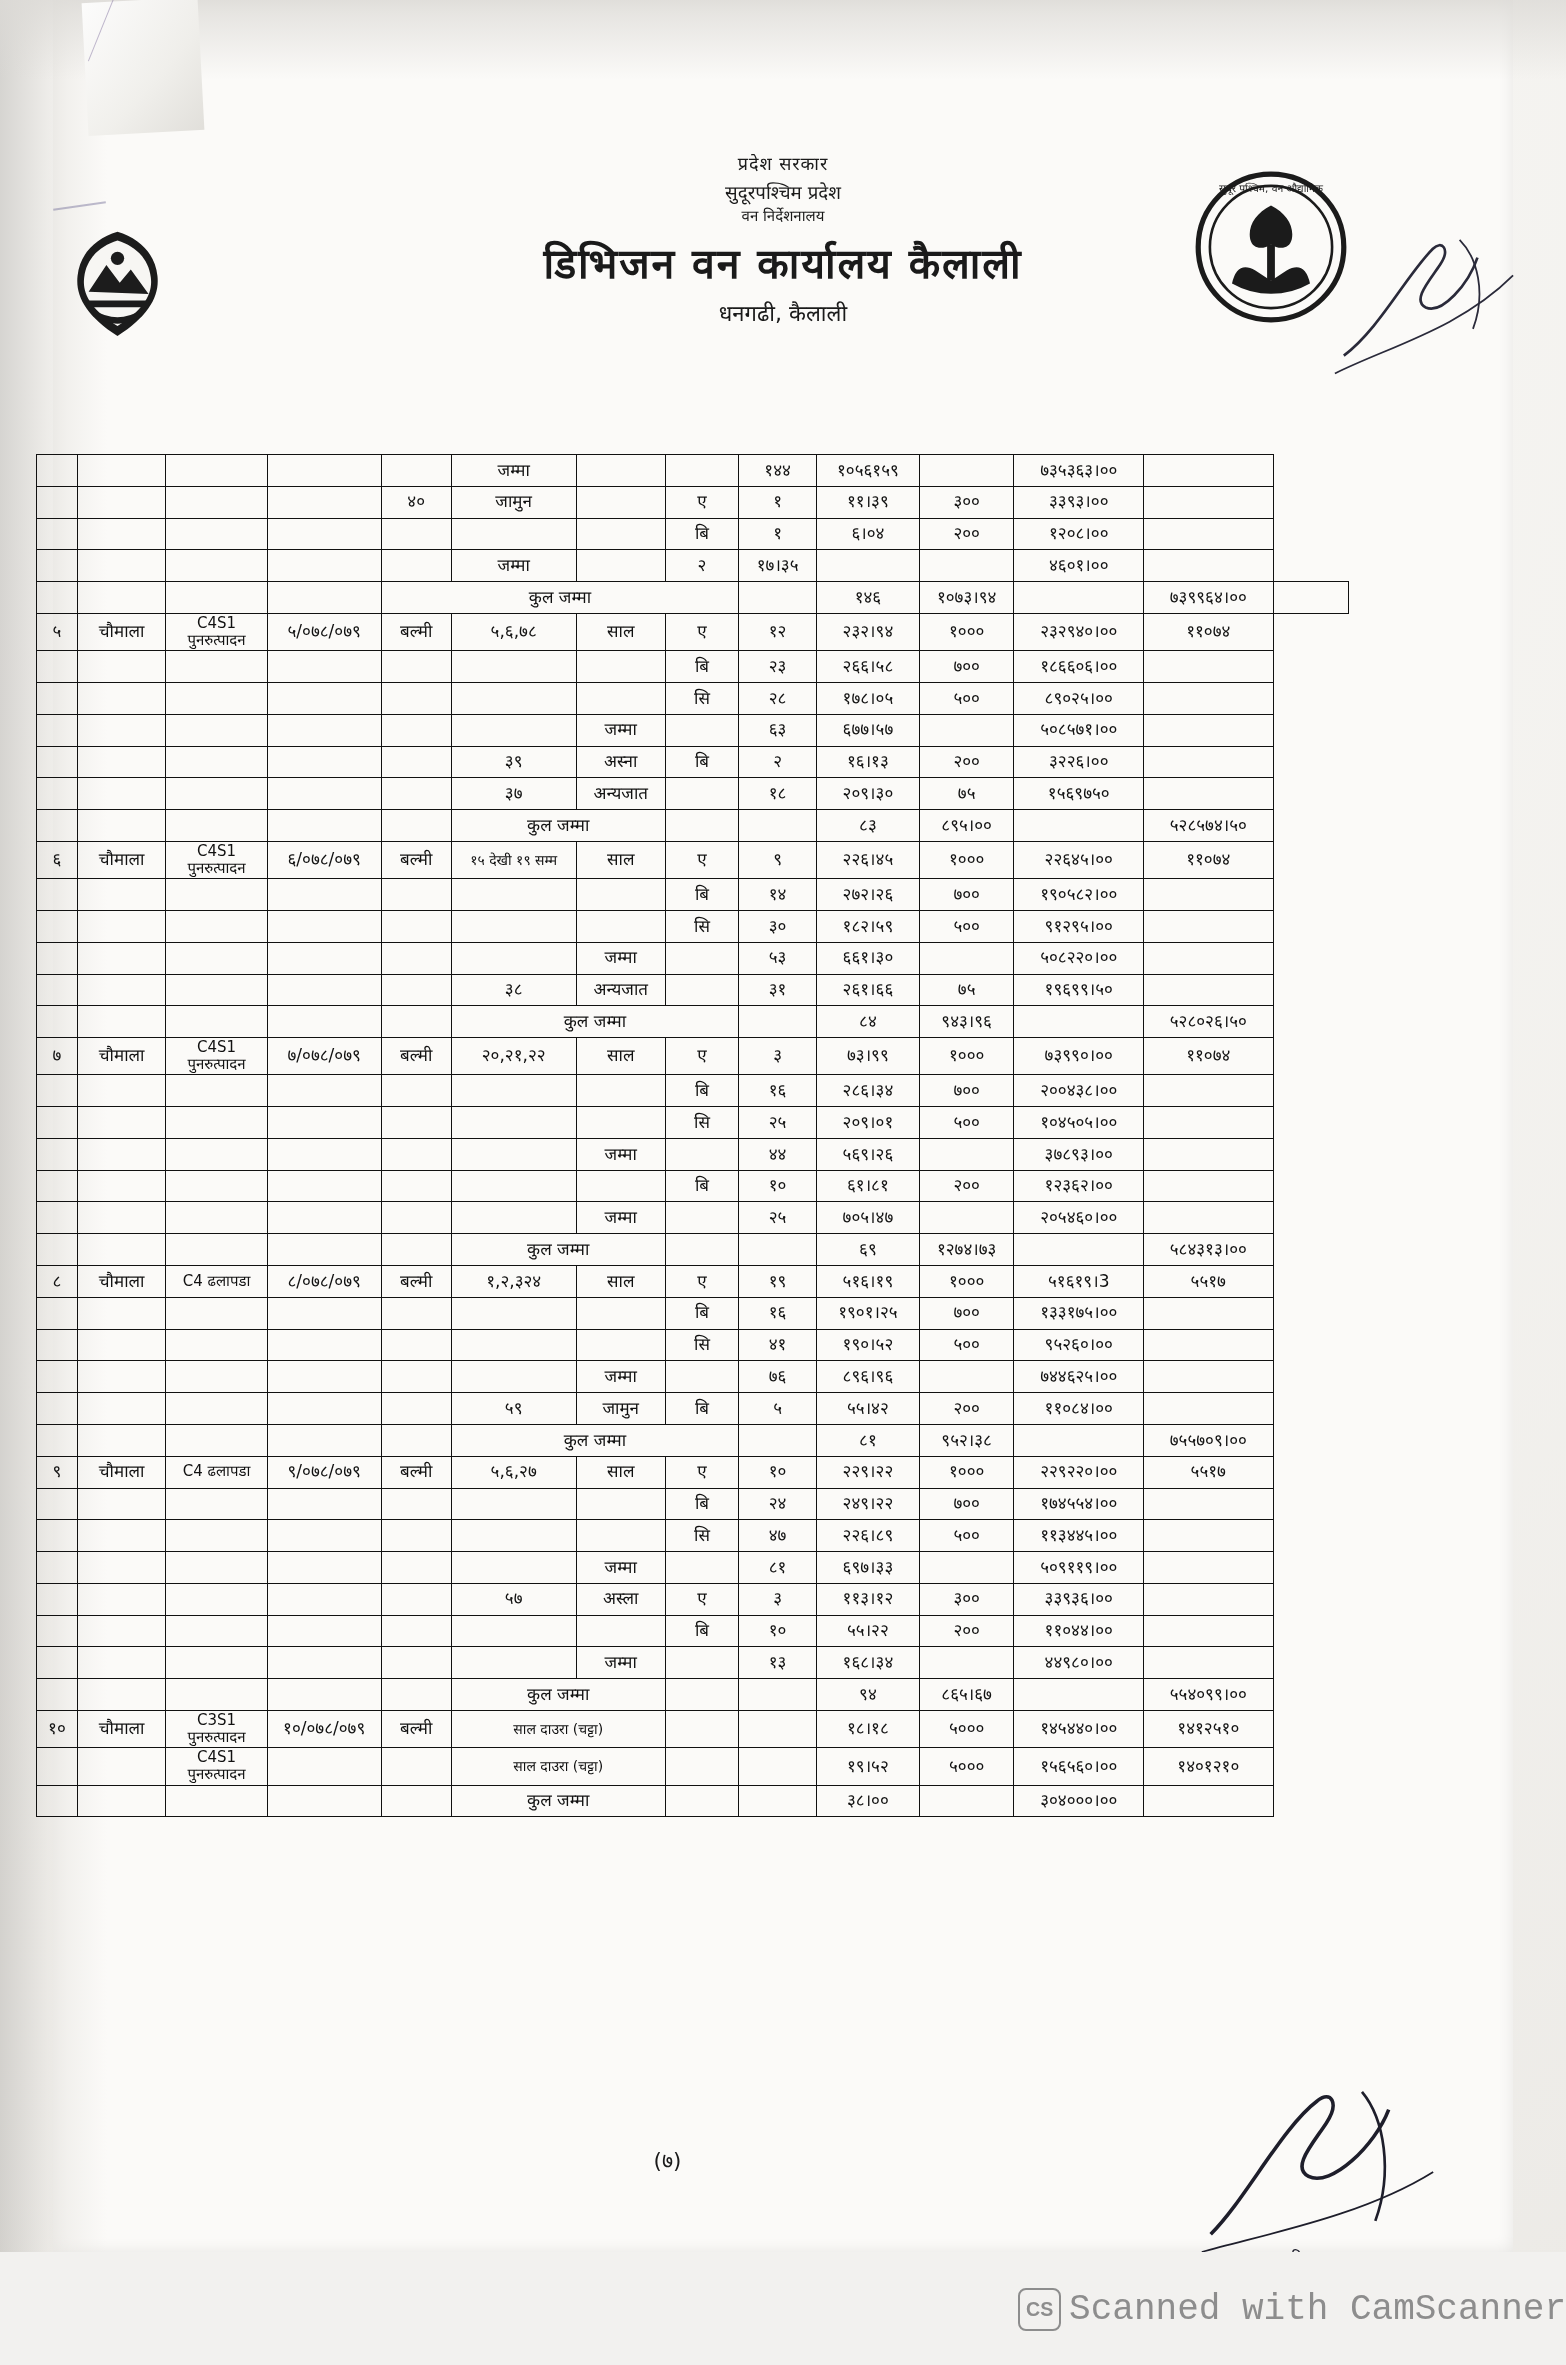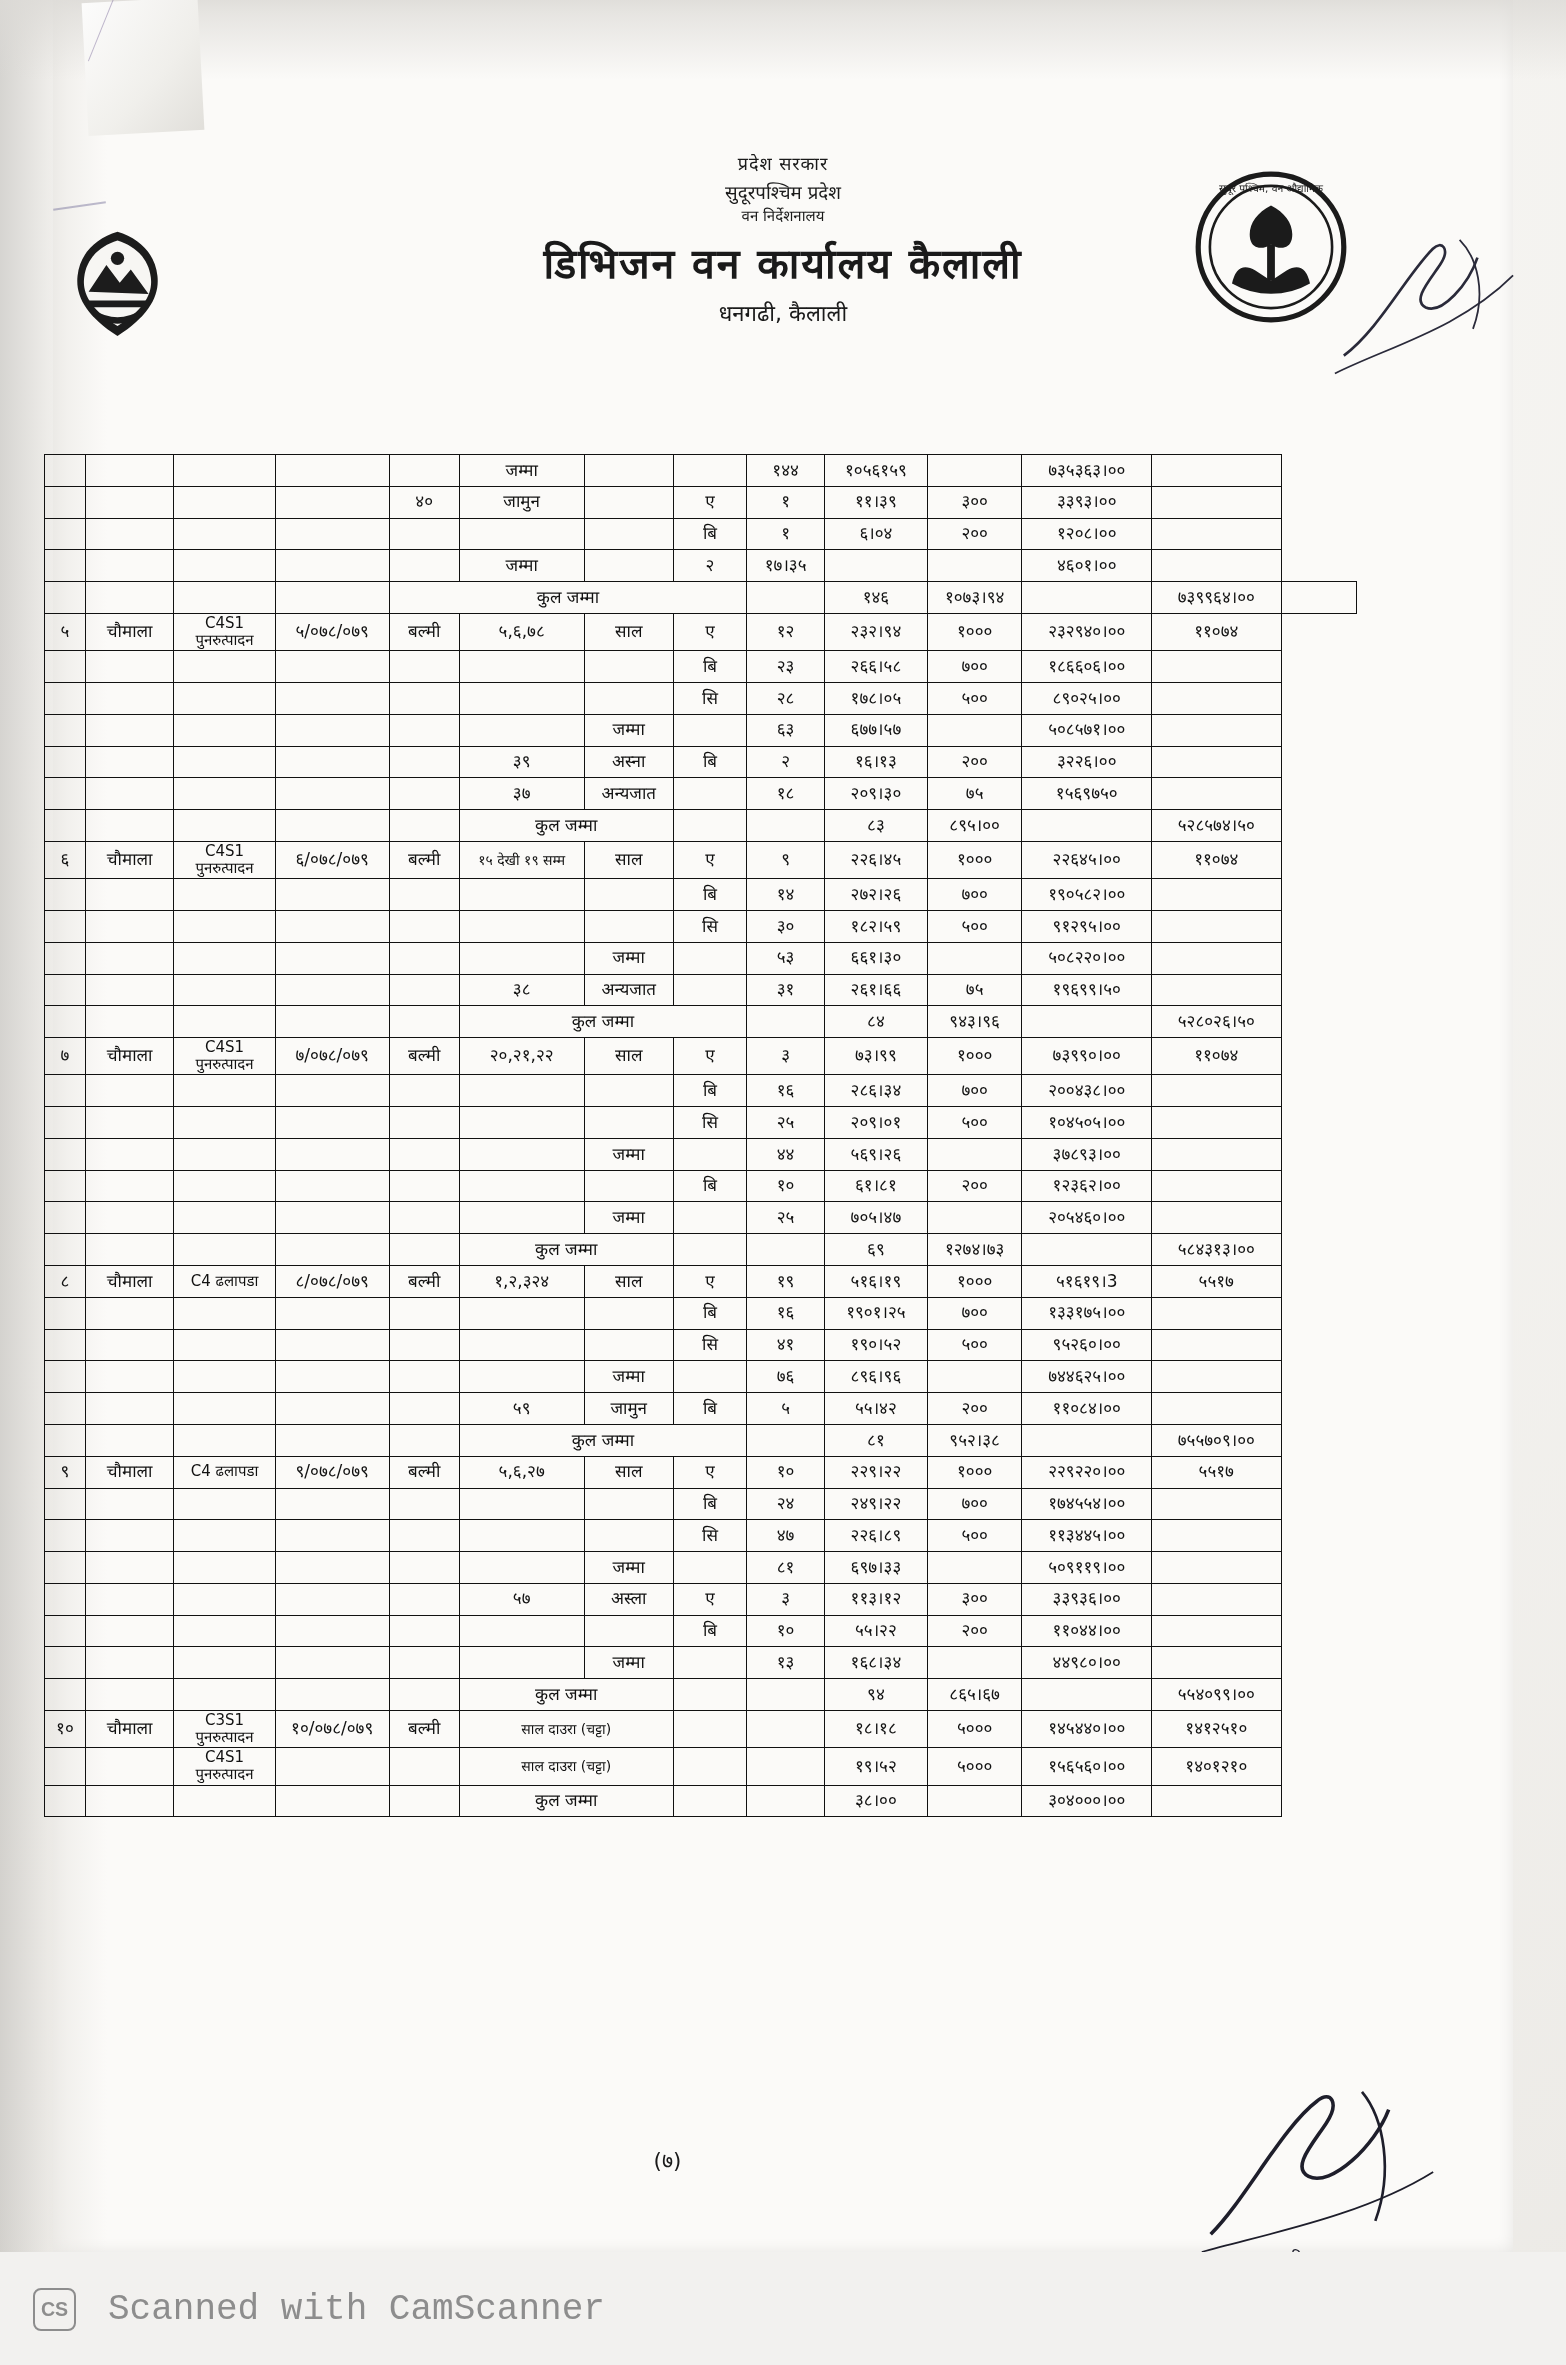--- a/index.html
+++ b/index.html
@@ -80,21 +80,21 @@
     position:absolute; left:1326px; top:222px; width:196px; height:160px;
     pointer-events:none;
   }
   .sig-bottom {
     position:absolute; left:1184px; top:2074px; width:267px; height:205px;
   }
 
   
   table.doc {
     position:absolute;
-    left:44px; top:454px;
+    left:36px; top:454px;
     width:1313px;
     border-collapse:collapse;
     font-size:17px;
     color:#111;
     padding-left:32px;
   }
   table.doc td {
     border:1.4px solid #111;
     padding:0.9px 2.7px;
     text-align:center;
@@ -123,22 +123,23 @@
   
   .pagenum {
     position:absolute; left:0; top:2145px; width:1335px; text-align:center;
     font-size:21.4px; color:#1a1a1a;
   }
 
   
   .cam {
     position:absolute; left:0; bottom:0; width:1566px; height:114px;
     background:#f2f1ef;
-    display:flex; align-items:center; gap:32px; padding-left:33px;
+    display:flex; align-items:center; gap:8px; padding-left:33px;
     box-sizing:border-box;
+    justify-content:flex-end;
   }
   .cam-badge {
     width:39px; height:39px; border:2.7px solid #8d8d8d; border-radius:8px;
     color:#8d8d8d; font-size:19.6px; font-weight:bold;
     display:flex; align-items:center; justify-content:center;
     font-family:"Liberation Sans", sans-serif;
   }
   .cam-text {
     color:#8d8d8d; font-size:36px; font-family:Liberation Mono, monospace;
   }

